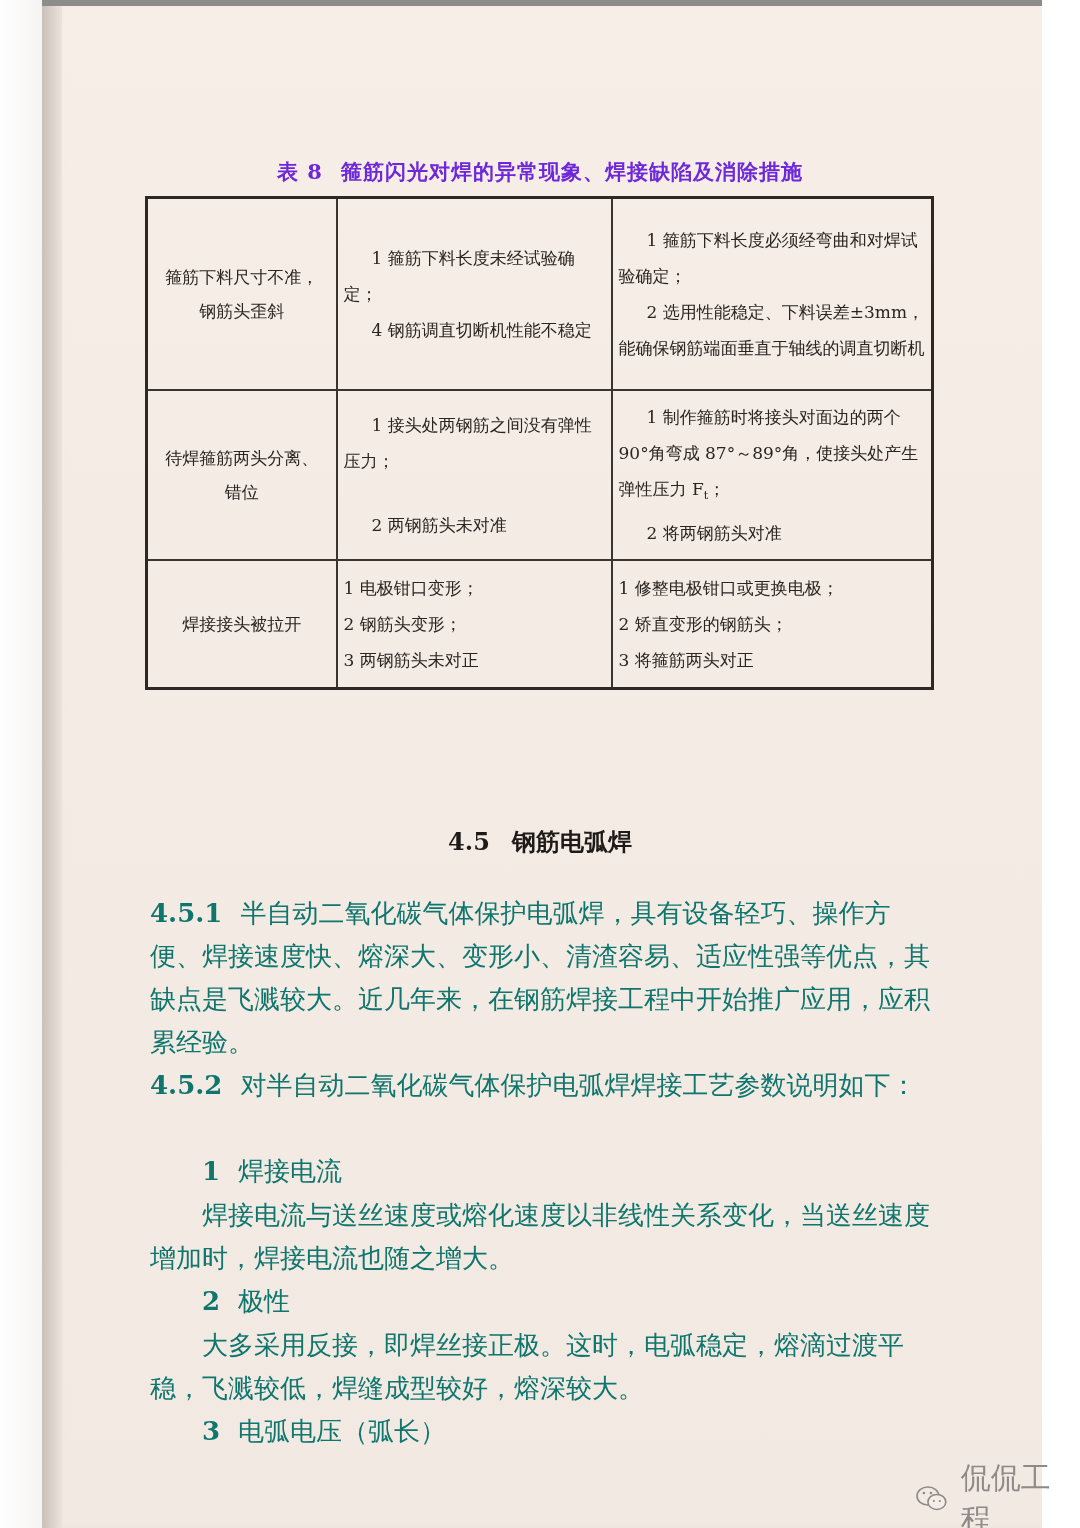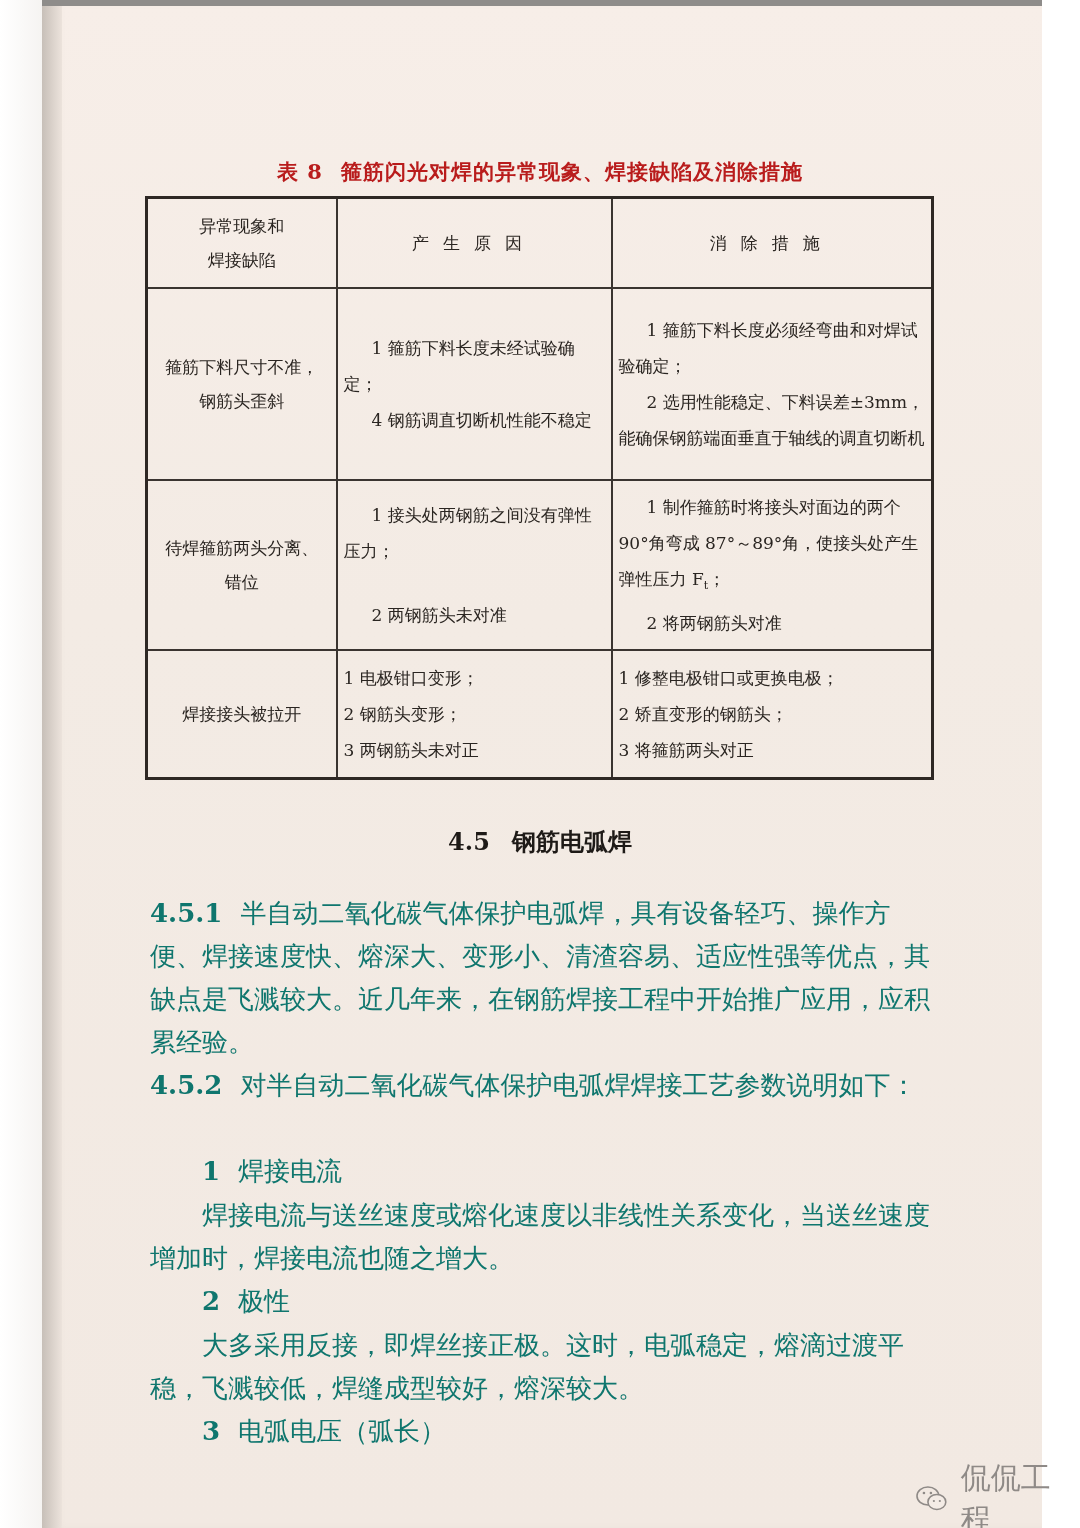--- a/index.html
+++ b/index.html
@@ -28,21 +28,21 @@
       background: linear-gradient(90deg, #c7bfb8 0%, #ece3dc 100%);
     }
     .right-margin {
       position: absolute; left: 1042px; top: 0; width: 38px; height: 1528px;
       background: #ffffff;
     }
 
     .table-caption {
       position: absolute; left: 0; top: 158px; width: 1080px;
       text-align: center; font-size: 21px; font-weight: bold; letter-spacing: 1px;
-      color: #b91c1c;
+      color: #6d28d9;
     }
     .table-caption .num { margin-right: 18px; }
 
     table.defects {
       position: absolute; left: 145px; top: 196px; width: 786px;
       border-collapse: collapse; table-layout: fixed;
       font-size: 17px; line-height: 36px; color: #2a2521;
     }
     table.defects td, table.defects th {
       border: 2px solid #3a3430; vertical-align: middle; padding: 0 6px;
@@ -104,28 +104,20 @@
   <span class="num">表 8</span><span>箍筋闪光对焊的异常现象、焊接缺陷及消除措施</span>
 </div>
 
 <table class="defects">
   <colgroup>
       <col class="c1">
       <col class="c2">
       <col class="c3">
     </colgroup>
   <tbody>
-      <tr>
-    <th class="h1">
-      <span class="item">异常现象和</span>
-      <span class="item">焊接缺陷</span>
-    </th>
-    <th class="h2">产生原因</th>
-    <th class="h3">消除措施</th>
-  </tr>
   <tr class="rowA">
     <td class="phen">
       <span class="item">箍筋下料尺寸不准，</span>
       <span class="item">钢筋头歪斜</span>
     </td>
     <td>
       <span class="item indent">1  箍筋下料长度未经试验确定；</span>
       <span class="item indent">4  钢筋调直切断机性能不稳定</span>
     </td>
     <td>

